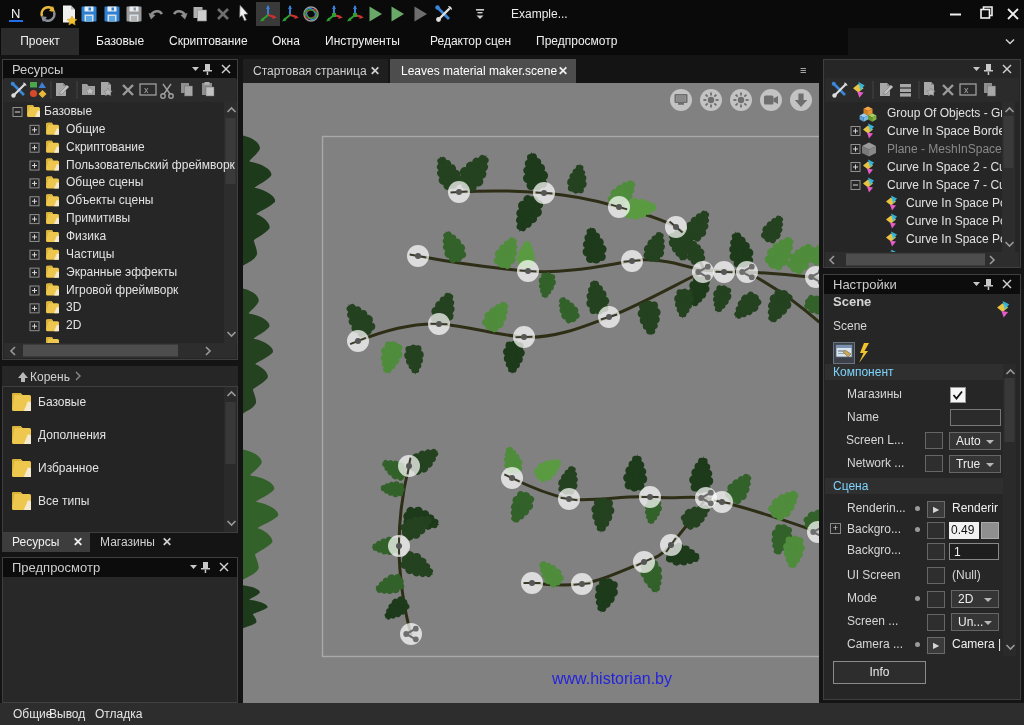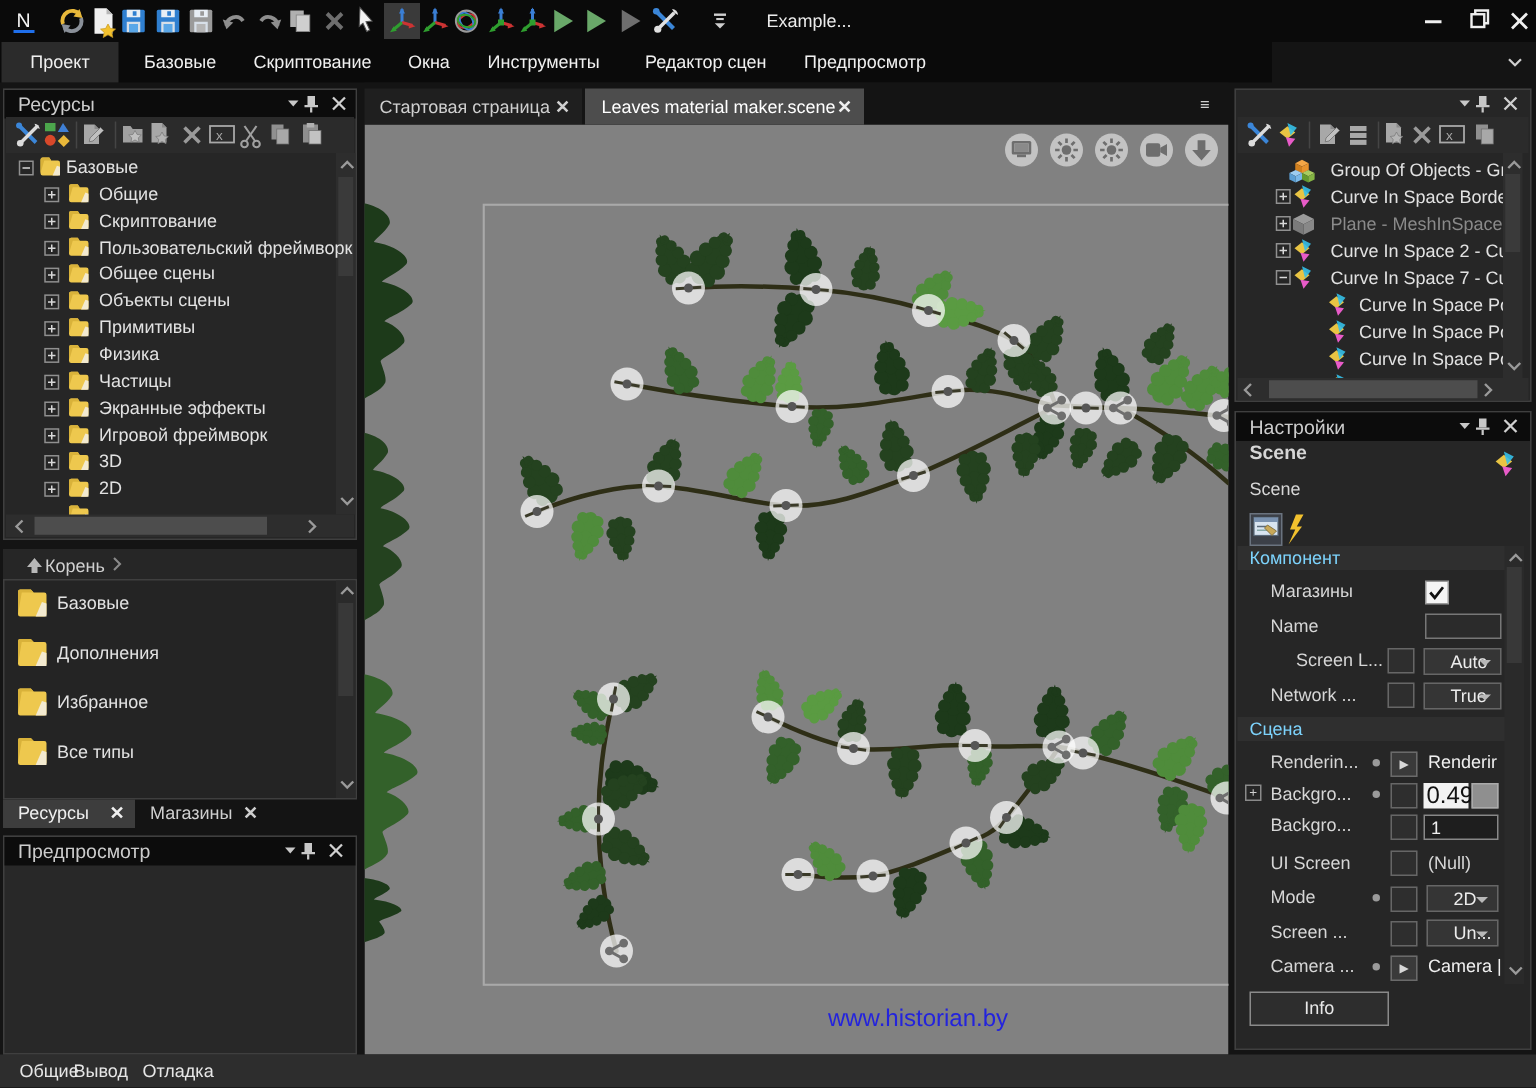--- a/index.html
+++ b/index.html
@@ -9,21 +9,21 @@
 #menubar{left:0;top:28px;width:848px;height:27px;background:#0a0a0a}
 .mitem{position:absolute;top:0;height:27px;line-height:27px;color:#f0f0f0;font-size:12px}
 #statusbar{left:0;top:703px;width:1024px;height:22px;background:#2d2d2d;color:#e6e6e6;font-size:12px}
 .panel{position:absolute;background:#262626;border:1px solid #3f3f3f}
 .phead{position:absolute;left:0;top:0;right:0;height:19px;background:#0c0c0c;color:#cccccc;font-size:13px;line-height:19px;padding-left:9px}
 .trow{position:absolute;white-space:nowrap;color:#e2e2e2;font-size:12px;height:18px;line-height:18px}
 .tab{position:absolute;font-size:12px}
 .prop{position:absolute;color:#d6d6d6;font-size:12px;white-space:nowrap}
 .pbox{position:absolute;width:18px;height:17px;background:#2e2e2e;border:1px solid #666}
 .pbtn{position:absolute;width:18px;height:17px;background:#3a3a3a;border:1px solid #6a6a6a;color:#d8d8d8;font-size:8px;text-align:center;line-height:15px}
-.pdrop{position:absolute;height:18px;background:#353535;border:1px solid #666;color:#ececec;font-size:12px;line-height:16px;padding-left:17px}
+.pdrop{position:absolute;height:18px;background:#353535;border:1px solid #666;color:#ececec;font-size:12px;line-height:16px;padding-left:6px}
 .pdrop:after{content:"";position:absolute;right:6px;top:7px;border-left:4px solid transparent;border-right:4px solid transparent;border-top:4px solid #b8b8b8}
 .dot{position:absolute;width:5px;height:5px;border-radius:50%;background:#9a9a9a}
 .sechead{position:absolute;left:1px;right:15px;height:16px;background:#2f2f2f;color:#7dd3fc;font-size:12px;line-height:16px;padding-left:8px}
 </style></head>
 <body>
 <div id="titlebar" class="abs"></div>
 <svg class="abs" style="left:0;top:0" width="1024" height="28">
     <text x="11" y="18" font-size="13" fill="#f5f5f5" font-family="Liberation Sans">N</text>
     <rect x="9" y="20" width="14" height="2" fill="#1f6feb"></rect>
     <g transform="translate(48,14)">
@@ -860,42 +860,42 @@
       <div class="trow" style="left:82px;top:170px;color:#e2e2e2">Curve In Space Point 3 - C</div>
     </div>
 </div>
 <div class="panel" style="left:823px;top:274px;width:198px;height:426px">
   <div class="phead">Настройки</div>
   <div class="prop" style="left:9px;top:19px;font-weight:bold;font-size:13px">Scene</div>
     <div class="prop" style="left:9px;top:44px">Scene</div>
     <div class="sechead" style="top:89px">Компонент</div>
     <div class="prop" style="left:23px;top:112px">Магазины</div>
     <div class="prop" style="left:23px;top:135px">Name</div>
-    <div class="prop" style="left:40px;top:158px">Screen L...</div>
+    <div class="prop" style="left:22px;top:158px">Screen L...</div>
     <div class="prop" style="left:23px;top:181px">Network ...</div>
     <div class="abs" style="left:126px;top:134px;width:51px;height:17px;background:#2b2b2b;border:1px solid #777"></div>
     <div class="pbox" style="left:101px;top:157px"></div>
     <div class="pdrop" style="left:125px;top:157px;width:52px">Auto</div>
     <div class="pbox" style="left:101px;top:180px"></div>
     <div class="pdrop" style="left:125px;top:180px;width:52px">True</div>
     <div class="sechead" style="top:203px">Сцена</div>
     <div class="prop" style="left:23px;top:226px">Renderin...</div>
     <div class="prop" style="left:23px;top:247px">Backgro...</div>
     <div class="prop" style="left:23px;top:268px">Backgro...</div>
     <div class="prop" style="left:23px;top:293px">UI Screen</div>
     <div class="prop" style="left:23px;top:316px">Mode</div>
     <div class="prop" style="left:23px;top:339px">Screen ...</div>
     <div class="prop" style="left:23px;top:362px">Camera ...</div>
     <div class="dot" style="left:91px;top:231px"></div>
     <div class="pbtn" style="left:103px;top:226px">▶</div>
     <div class="prop" style="left:128px;top:226px;color:#f0f0f0">Renderir</div>
     <div class="abs" style="left:6px;top:248px;width:11px;height:11px;border:1px solid #8a8a8a;color:#d0d0d0;font-size:9px;line-height:9px;text-align:center">+</div>
     <div class="dot" style="left:91px;top:252px"></div>
     <div class="pbox" style="left:103px;top:247px"></div>
-    <div class="abs" style="left:125px;top:247px;width:30px;height:17px;background:#f2f2f2;color:#111;font-size:16px;line-height:17px;padding-left:2px">0.49</div>
+    <div class="abs" style="left:125px;top:247px;width:30px;height:17px;background:#f2f2f2;color:#111;font-size:12px;line-height:17px;padding-left:2px">0.49</div>
     <div class="abs" style="left:157px;top:247px;width:18px;height:17px;background:#8f8f8f;border:1px solid #aaa"></div>
     <div class="pbox" style="left:103px;top:268px"></div>
     <div class="abs" style="left:125px;top:268px;width:50px;height:17px;background:#1e1e1e;border:1px solid #888;color:#f0f0f0;font-size:12px;line-height:17px;padding-left:4px">1</div>
     <div class="pbox" style="left:103px;top:292px"></div>
     <div class="prop" style="left:128px;top:293px">(Null)</div>
     <div class="dot" style="left:91px;top:321px"></div>
     <div class="pbox" style="left:103px;top:316px"></div>
     <div class="pdrop" style="left:127px;top:315px;width:48px">2D</div>
     <div class="pbox" style="left:103px;top:339px"></div>
     <div class="pdrop" style="left:127px;top:338px;width:48px">Un...</div>

